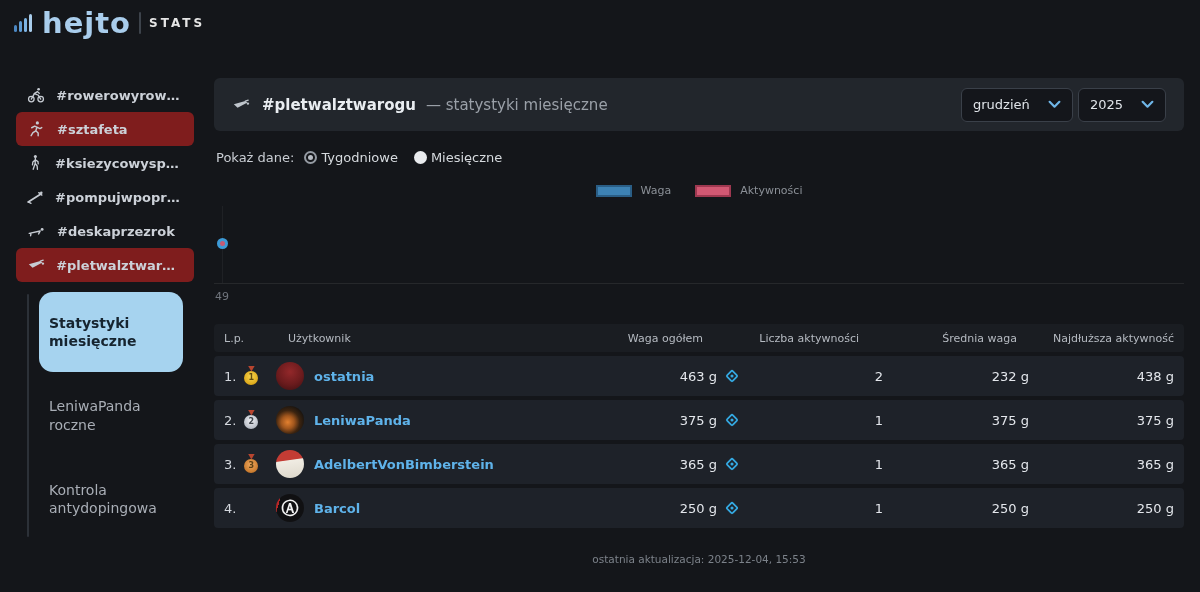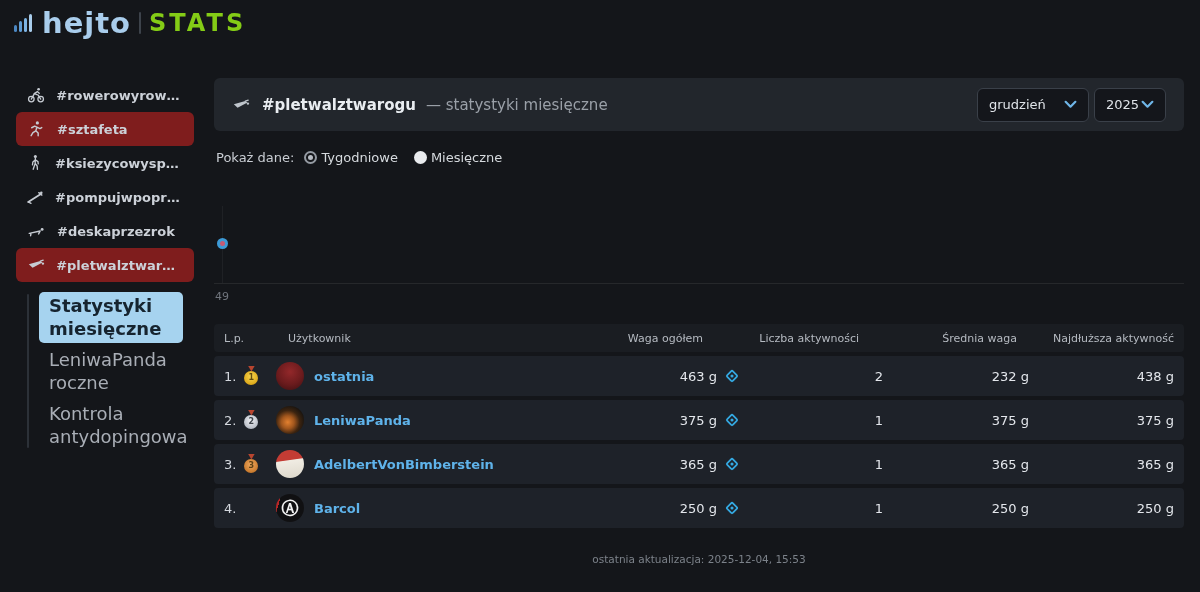--- a/index.html
+++ b/index.html
@@ -11,45 +11,45 @@
   
   .logo{position:absolute;left:14px;top:6px;display:flex;align-items:center;gap:8px;cursor:pointer;}
   .logo-bars{display:flex;align-items:flex-end;gap:2px;height:18px;margin-right:2px;}
   .logo-bars i{display:block;width:3px;border-radius:2px;background:#6aa8dd;}
   .logo-bars i:nth-child(1){height:7px;background:#4b87c2;}
   .logo-bars i:nth-child(2){height:11px;background:#5f9cd3;}
   .logo-bars i:nth-child(3){height:14px;background:#7db4e4;}
   .logo-bars i:nth-child(4){height:18px;background:#a9cdec;}
   .logo-hejto{font-size:29px;font-weight:bold;color:#a9cdec;letter-spacing:1px;}
   .logo-sep{width:2px;height:22px;background:#3d434b;border-radius:1px;}
-  .logo-stats{font-size:24px;font-weight:bold;color:#84cc16;letter-spacing:3px;}
+  .logo-stats{font-size:12px;font-weight:bold;color:#e5e5e5;letter-spacing:3px;}
   
   .sidebar{position:absolute;left:16px;top:78px;width:178px;}
   .side-item{display:flex;align-items:center;gap:11px;height:34px;padding:0 10px;border-radius:6px;
     color:#ccd1d8;font-size:13px;font-weight:bold;cursor:pointer;box-sizing:border-box;}
   .side-item.hl{background:#7f1d1d;}
   .side-item .icon{width:20px;display:flex;justify-content:center;align-items:center;color:#c6cbd2;}
   .side-item .lbl{white-space:nowrap;overflow:hidden;text-overflow:ellipsis;}
   .submenu-wrap{position:relative;margin:10px 0 0 11px;padding-left:12px;}
   .submenu-line{position:absolute;left:0;top:2px;bottom:2px;width:2px;background:#2c3138;border-radius:1px;}
-  .sub-item{font-size:18px;color:#a9aeb6;padding:2px 10px;border-radius:5px;margin:3px 0;line-height:1.3;
+  .sub-item{font-size:14px;color:#a9aeb6;padding:22px 10px;border-radius:14px;margin:3px 0;line-height:1.3;
     width:144px;box-sizing:border-box;cursor:pointer;}
   .sub-item.active{background:#a6d3ef;color:#16242f;font-weight:bold;}
   
   .panel-header{position:absolute;left:214px;top:78px;width:970px;height:53px;background:#22262c;
     border-radius:6px;display:flex;align-items:center;padding:0 18px;box-sizing:border-box;}
   .ph-icon{color:#bfc5cc;display:flex;margin-right:12px;}
   .ph-tag{font-size:15px;font-weight:bold;color:#e9edf1;}
   .ph-sub{font-size:15px;color:#9aa0a8;margin-left:10px;text-align:center;}
   .selects{margin-left:auto;display:flex;gap:5px;padding-left:30px;}
   .select{display:flex;align-items:center;justify-content:space-between;background:#14161b;
     border:1px solid #3a4049;border-radius:6px;height:34px;padding:0 11px;color:#e0e4e9;
     font-size:13px;box-sizing:border-box;cursor:pointer;}
   .select.month{width:112px;}
-  .select.year{width:72px;}
+  .select.year{width:88px;}
   
   .controls{position:absolute;left:216px;top:150px;display:flex;align-items:center;gap:10px;
     font-size:13px;color:#c9cdd3;}
   .radio-group{display:flex;align-items:center;gap:16px;}
   .radio-opt{display:flex;align-items:center;gap:4px;color:#d6dade;cursor:pointer;}
   .radio{width:13px;height:13px;border-radius:50%;box-sizing:border-box;position:relative;flex:0 0 13px;}
   .radio.checked{border:2px solid #959ba3;background:#14161a;}
   .radio.checked::after{content:"";position:absolute;left:2px;top:2px;width:5px;height:5px;border-radius:50%;background:#b8bdc4;}
   .radio.unchecked{background:#e9ebee;}
   
@@ -215,20 +215,30 @@
      <span>Tygodniowe</span>
    </label>
         <label class="radio-opt">
      <span class="radio unchecked"></span>
      <span>Miesięczne</span>
    </label>
       </div>
   </div>
 
   <div class="chart">
+    <div class="legend" id="legend">
+        <div class="legend-entry">
+     <span class="legend-box" style="background:#3d82b4;border-color:#2a5e86"></span>
+     <span>Waga</span>
+   </div>
+        <div class="legend-entry">
+     <span class="legend-box" style="background:#d25873;border-color:#9e3850"></span>
+     <span>Aktywności</span>
+   </div>
+      </div>
     <div class="grid-v"></div>
     <div class="grid-h"></div>
     <div class="point">
         <i></i>
       </div>
     <div class="tick">49</div>
   </div>
 
   <div class="table">
     <div class="thead">

